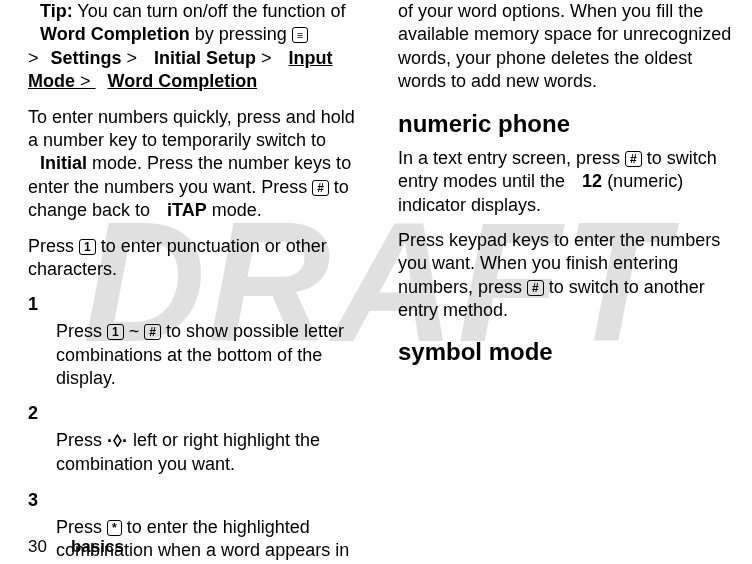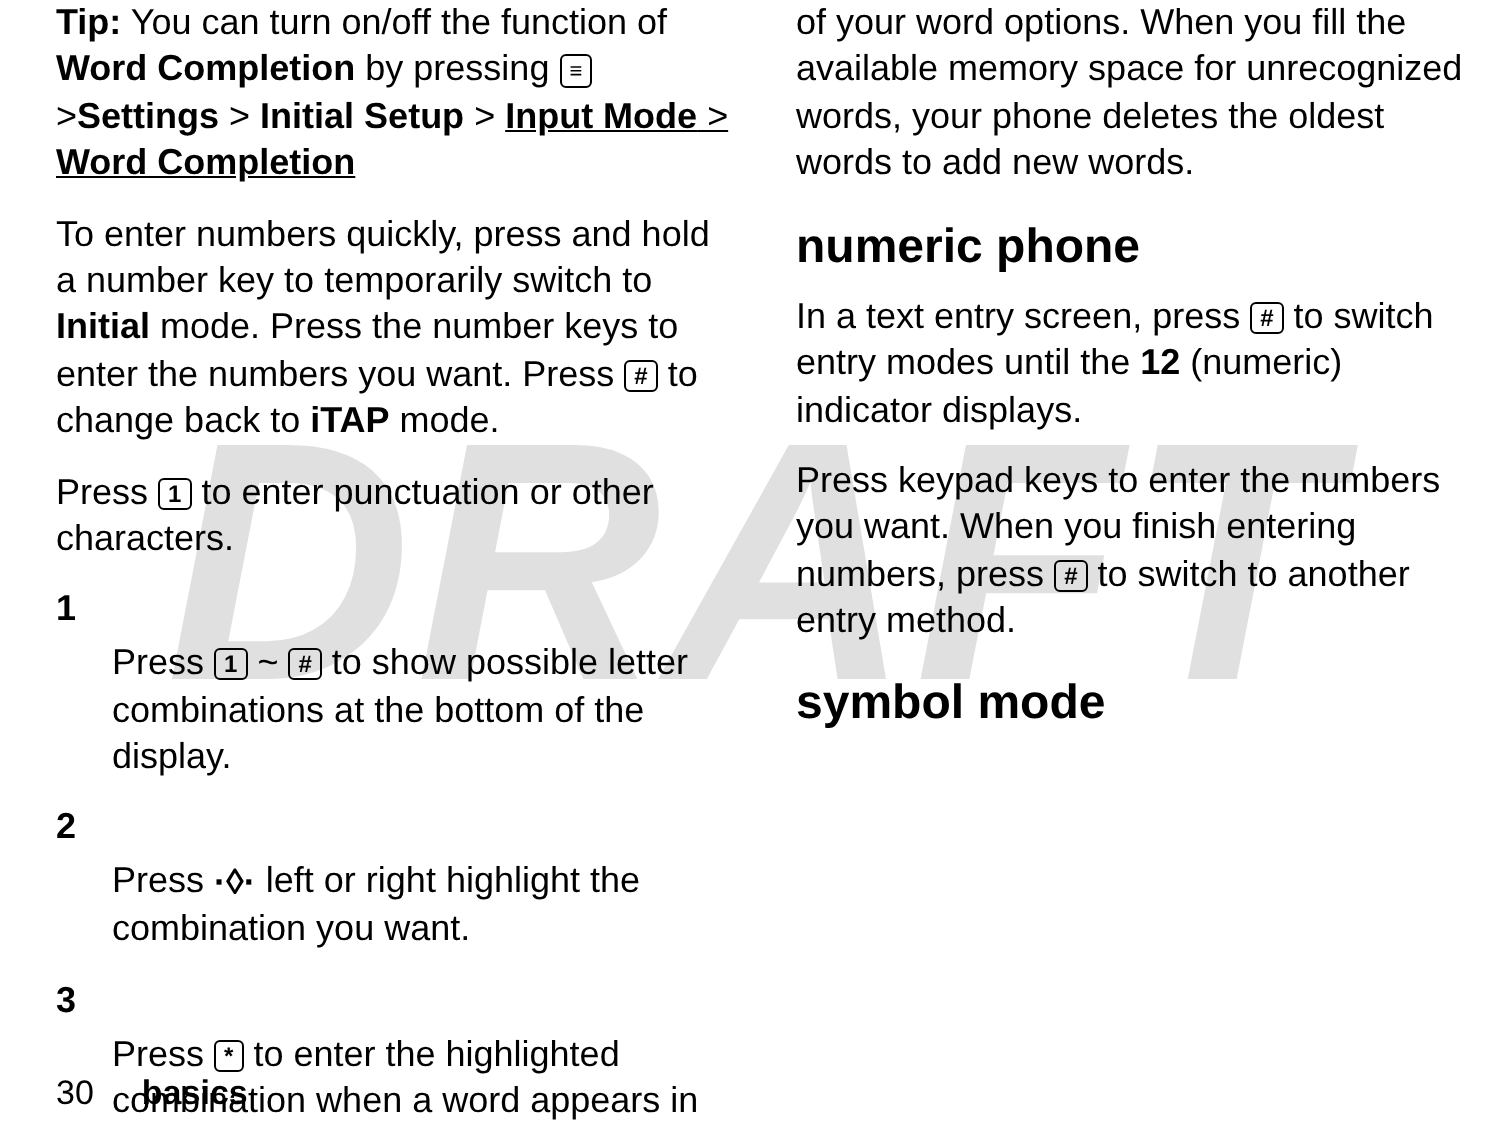--- a/index.html
+++ b/index.html
@@ -32,21 +32,21 @@
     padding: 0 14px 0 28px;
     column-gap: 30px;
     position: relative;
     z-index: 1;
   }
   .col {
     flex: 1;
     min-width: 0;
   }
   p { margin-bottom: 12px; }
-  .bold { font-weight: bold; }
+  .bold { font-weight: bold; margin-left: 12px; }
   .underline { text-decoration: underline; }
   .keycap {
     display: inline-block;
     border: 1.5px solid #000;
     border-radius: 3px;
     font-size: 12px;
     font-weight: bold;
     line-height: 1;
     padding: 1px 4px;
     vertical-align: 1px;

